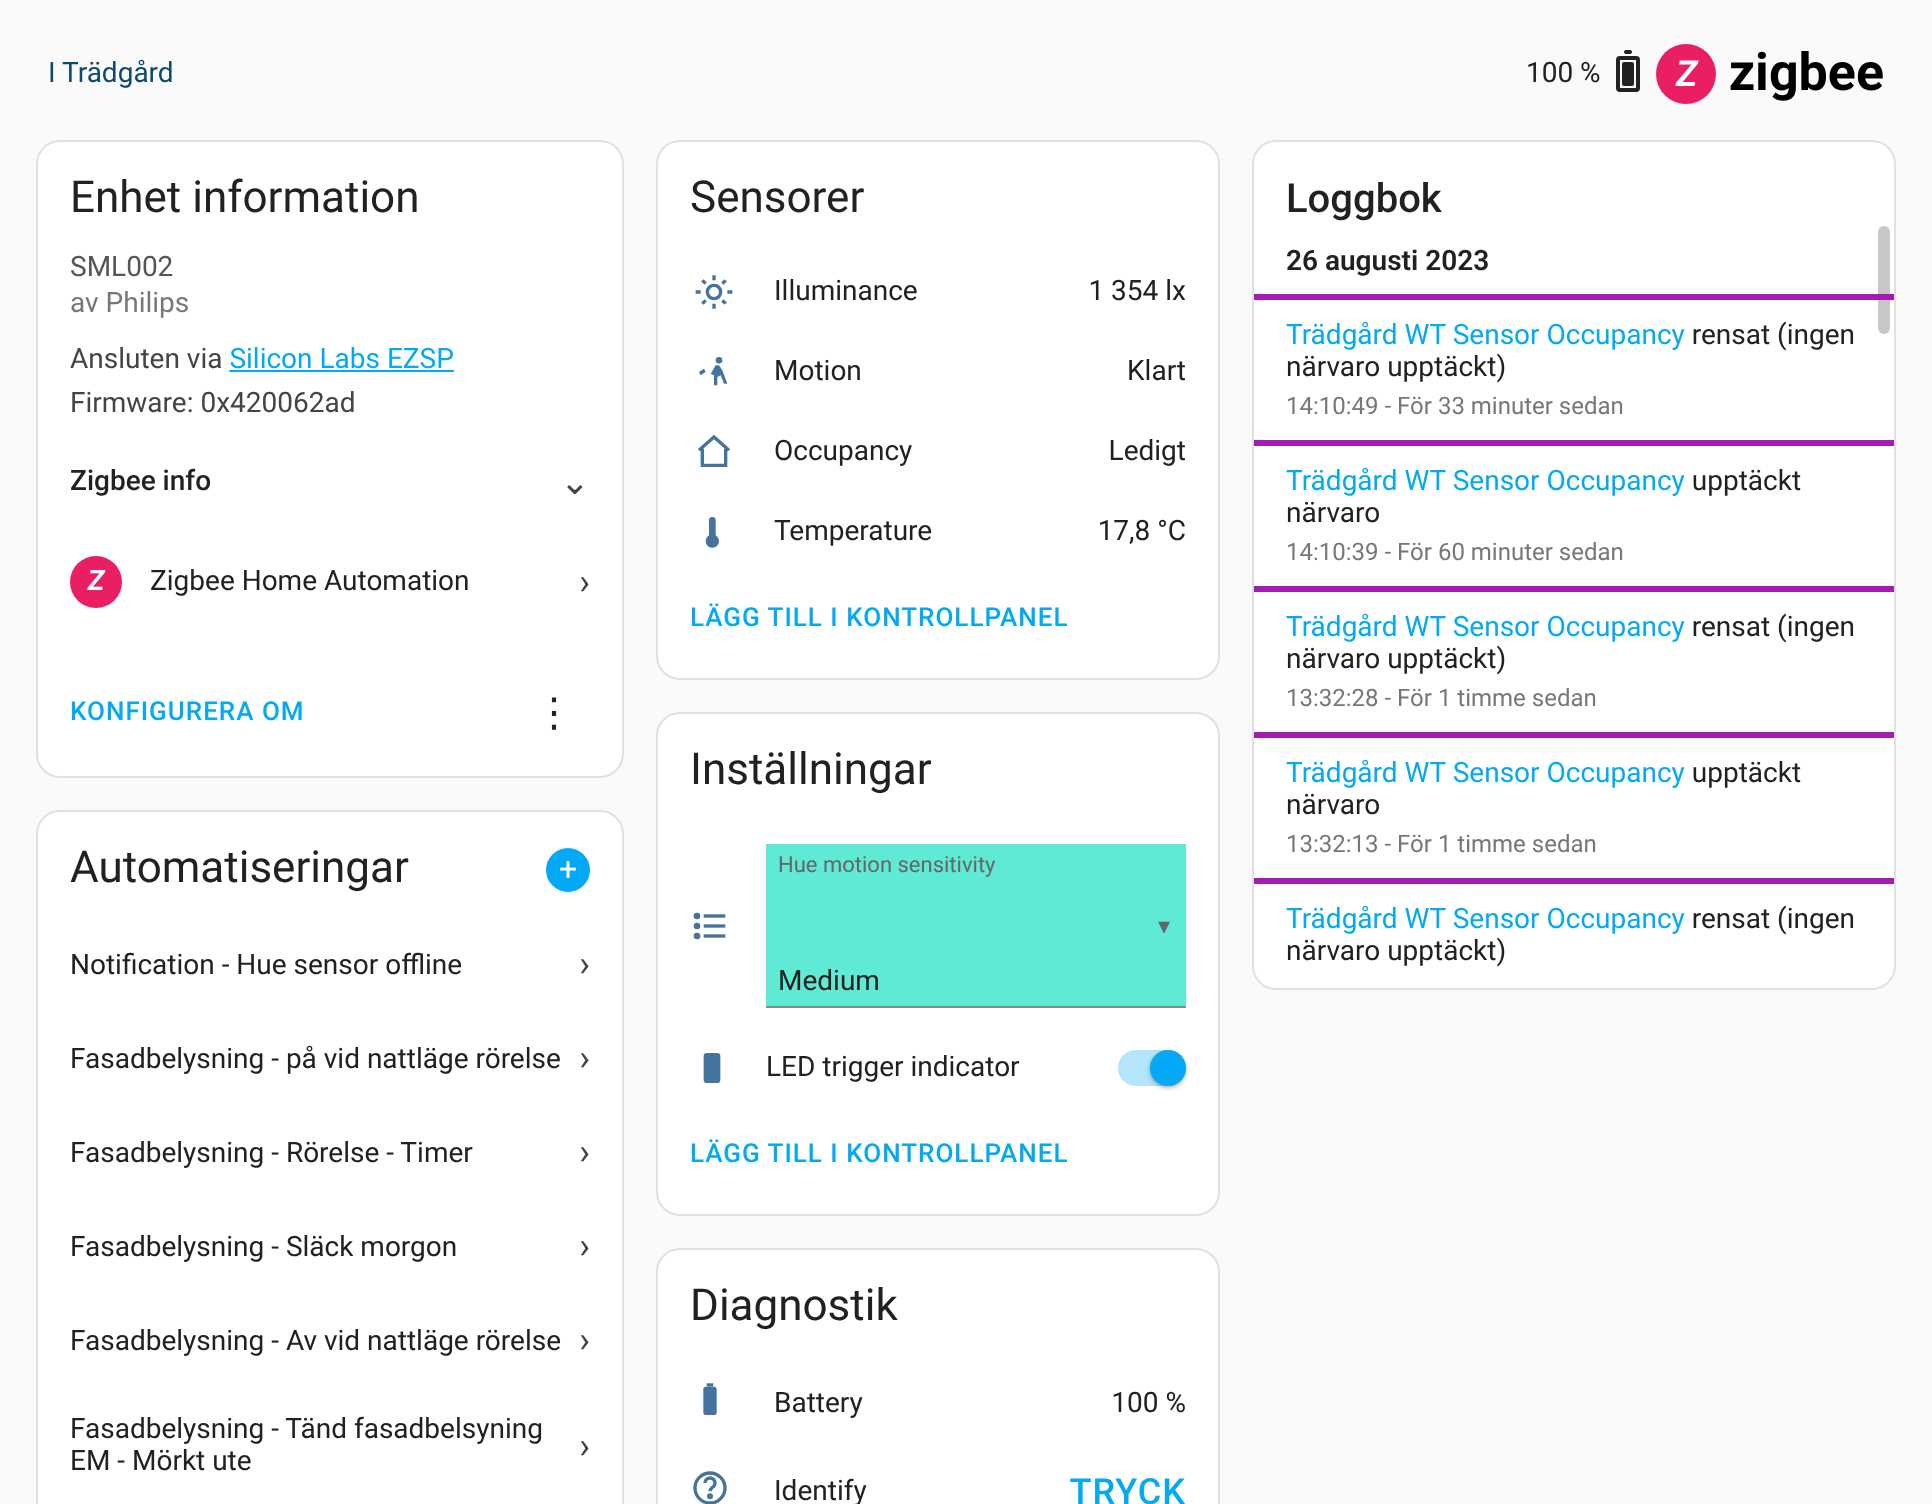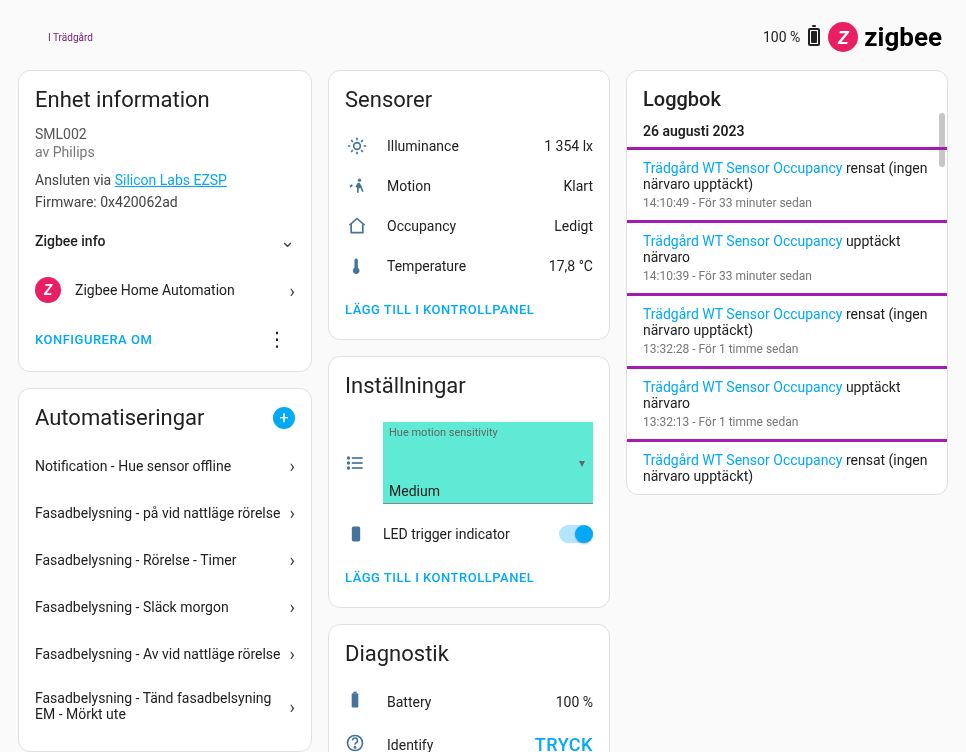--- a/index.html
+++ b/index.html
@@ -9,21 +9,21 @@
     color: #212121;
     width: 966px;
     padding: 12px 18px;
   }
   .topbar {
     display: flex;
     justify-content: space-between;
     align-items: center;
     padding: 10px 6px 18px 6px;
   }
-  .breadcrumb { color: #701a75; font-size: 10px; cursor: pointer; margin-left: 24px; }
+  .breadcrumb { color: #0c4a6e; font-size: 14px; cursor: pointer; }
   .top-right { display: flex; align-items: center; gap: 8px; }
   .battery-pct { font-size: 14px; }
   .battery-icon { width: 12px; height: 18px; border: 2px solid #212121; border-radius: 2px; position: relative; }
   .battery-icon::after { content: ''; position: absolute; top: -5px; left: 2px; width: 4px; height: 2px; background: #212121; border-radius: 1px; }
   .battery-icon .fill { position: absolute; inset: 1px; background: #212121; border-radius: 1px; }
   .zigbee-logo { display: flex; align-items: center; gap: 6px; font-size: 26px; font-weight: 700; color: #000; }
   .zigbee-mark { width: 30px; height: 30px; border-radius: 50%; background: #e91e63; display: flex; align-items: center; justify-content: center; color: #fff; font-size: 18px; font-weight: 700; font-style: italic; }
   .grid { display: flex; gap: 16px; align-items: flex-start; }
   .col { display: flex; flex-direction: column; gap: 16px; }
   .col-1 { width: 294px; }
@@ -44,21 +44,21 @@
   .expand-row {
     display: flex; justify-content: space-between; align-items: center;
     padding: 14px 0; cursor: pointer; font-size: 14px; font-weight: 500;
   }
   .chevron { font-size: 18px; color: #444; }
   .nav-row {
     display: flex; align-items: center; gap: 14px;
     padding: 12px 0; cursor: pointer; font-size: 14px;
   }
   .zha-icon { width: 26px; height: 26px; border-radius: 50%; background: #e91e63; display:flex; align-items:center; justify-content:center; color:#fff; font-size:14px; font-weight:700; font-style:italic; }
-  .card-actions { display: flex; justify-content: space-between; align-items: center; margin-top: 8px; }
+  .card-actions { display: flex; justify-content: space-between; align-items: center; margin-top: 24px; }
   .btn-link { color: #03a9f4; font-size: 13px; font-weight: 500; letter-spacing: 0.5px; cursor: pointer; }
   .dots { font-size: 20px; cursor: pointer; padding: 4px 8px; }
   .auto-header { display: flex; justify-content: space-between; align-items: center; margin-bottom: 12px; gap: 47px;}
   .plus-icon { width: 22px; height: 22px; border-radius: 50%; background: #03a9f4; color: #fff; display:flex; align-items:center; justify-content:center; font-size: 16px; cursor:pointer; }
   .list-row { display: flex; justify-content:space-between; align-items:center; padding: 13px 0; cursor:pointer; font-size: 14px; }
   .list-row .label { flex: 1; padding-right: 8px; }
   .sensor-row { display: flex; align-items: center; padding: 10px 0; font-size: 14px; }
   .sensor-icon { width: 24px; display:flex; justify-content:center; color: #44739e; margin-right: 18px; }
   .sensor-name { flex: 1; }
   .sensor-val { color: #212121; }
@@ -277,20 +277,20 @@
     </div>
   </div>
 
   <div class="col col-3">
     <div class="card log-card">
       <div class="card-title-bold">Loggbok</div>
       <div class="log-scrollbar"></div>
       <div class="log-date">26 augusti 2023</div>
       <div class="log-scroll" id="log-list">
           <div class="log-entry"><span class="log-link">Trädgård WT Sensor Occupancy</span><span> rensat (ingen närvaro upptäckt)</span><div class="log-sub">14:10:49 - För 33 minuter sedan</div></div>
-          <div class="log-entry"><span class="log-link">Trädgård WT Sensor Occupancy</span><span> upptäckt närvaro</span><div class="log-sub">14:10:39 - För 33 minuter sedan</div></div>
+          <div class="log-entry"><span class="log-link">Trädgård WT Sensor Occupancy</span><span> upptäckt närvaro</span><div class="log-sub">14:10:39 - För 60 minuter sedan</div></div>
           <div class="log-entry"><span class="log-link">Trädgård WT Sensor Occupancy</span><span> rensat (ingen närvaro upptäckt)</span><div class="log-sub">13:32:28 - För 1 timme sedan</div></div>
           <div class="log-entry"><span class="log-link">Trädgård WT Sensor Occupancy</span><span> upptäckt närvaro</span><div class="log-sub">13:32:13 - För 1 timme sedan</div></div>
           <div class="log-entry"><span class="log-link">Trädgård WT Sensor Occupancy</span><span> rensat (ingen närvaro upptäckt)</span></div>
         </div>
     </div>
   </div>
 </div>
 
 </body></html>

